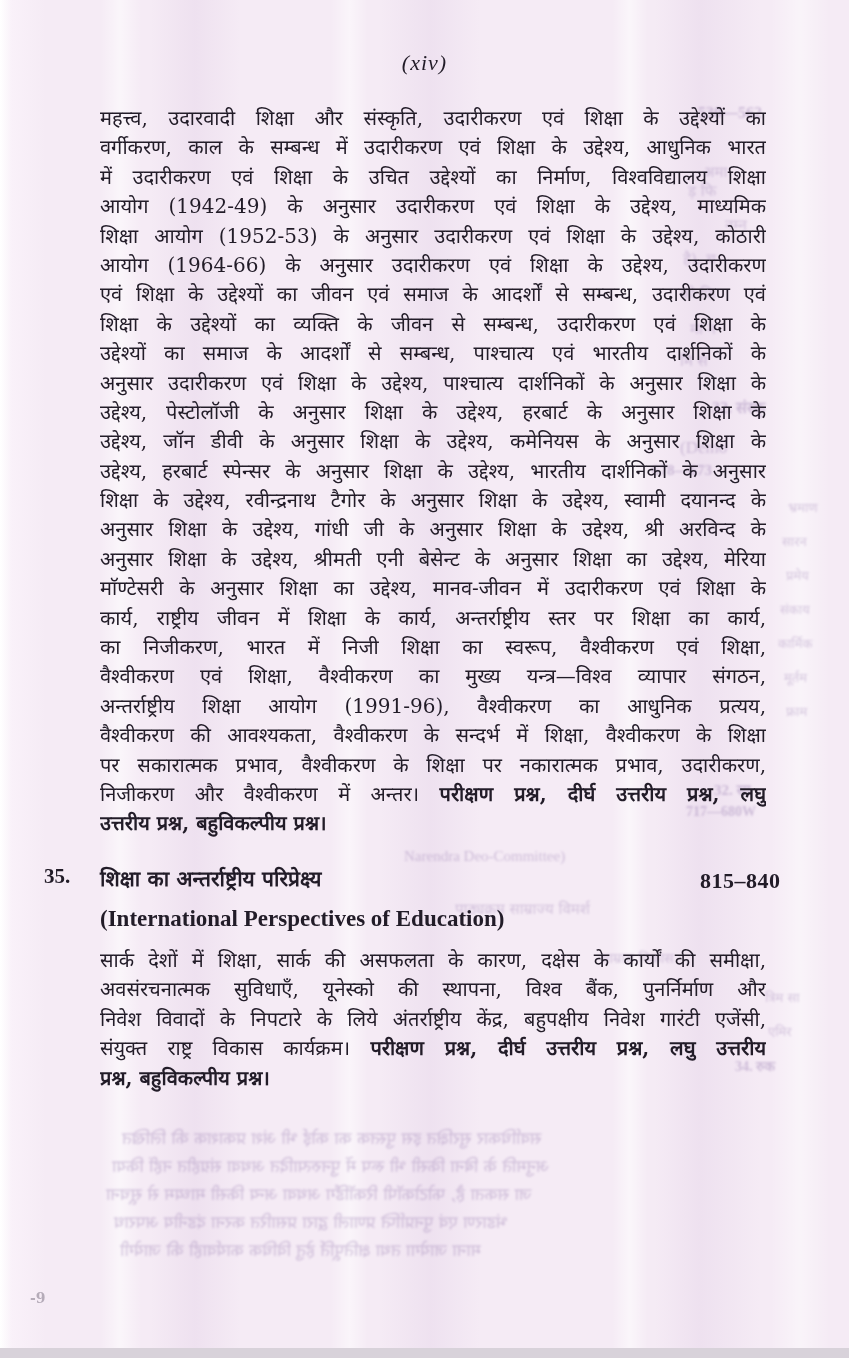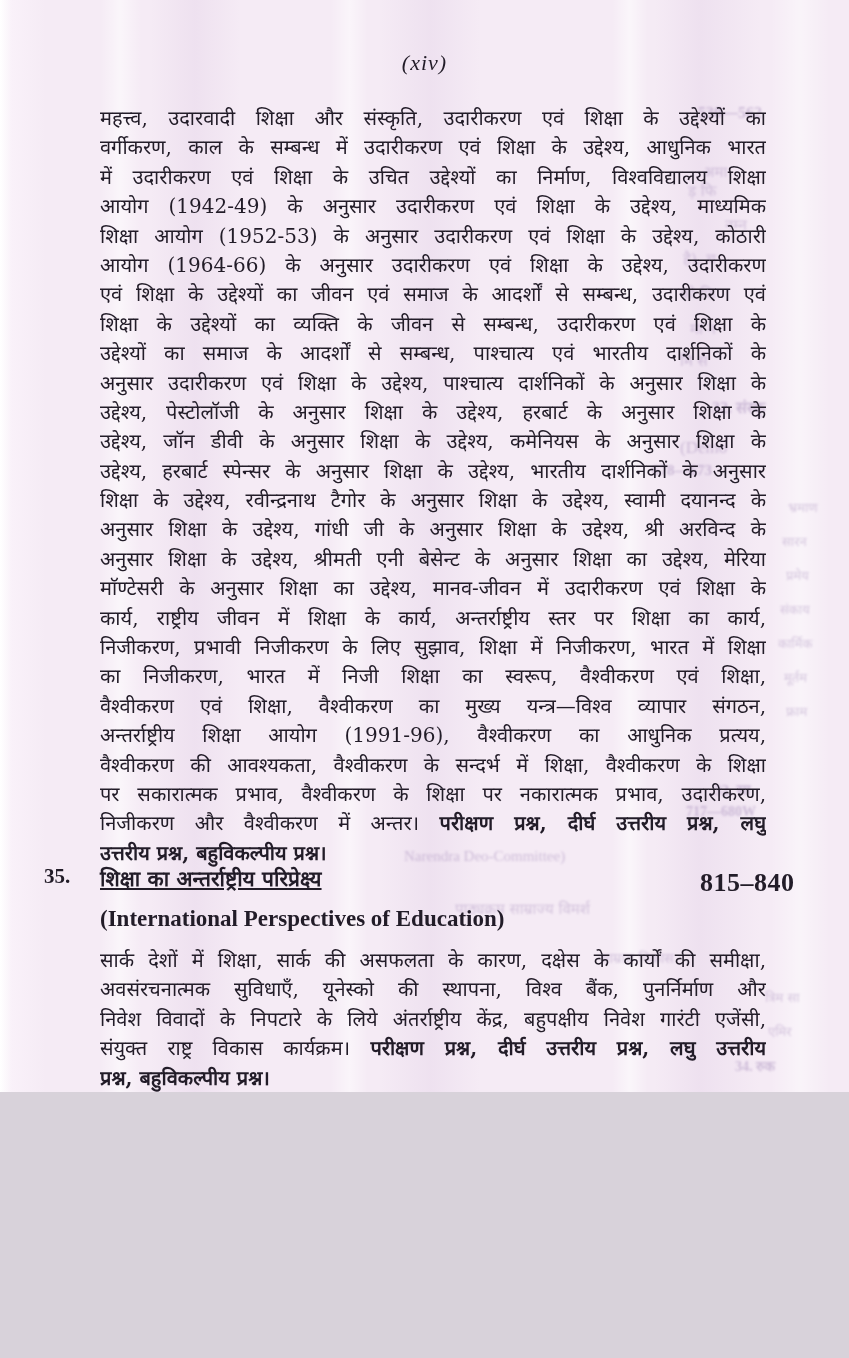--- a/index.html
+++ b/index.html
@@ -1,17 +1,17 @@
 <!DOCTYPE html>
 <html><head>
 <meta charset="utf-8">
 <style>
   html,body{margin:0;padding:0;background:#d8d2da;}
   .page{
-    position:relative;width:849px;height:1092px;overflow:hidden;
+    position:relative;width:849px;height:1348px;overflow:hidden;
     background:
       linear-gradient(90deg,#ffffff 0px,#f9f1f9 12px,rgba(249,241,249,0) 46px),
       linear-gradient(90deg,rgba(255,255,255,0) 100px,rgba(255,255,255,.55) 120px,rgba(255,255,255,0) 142px),
       linear-gradient(90deg,rgba(230,213,233,0) 150px,rgba(230,213,233,.45) 195px,rgba(230,213,233,0) 240px),
       linear-gradient(90deg,rgba(255,255,255,0) 330px,rgba(255,255,255,.5) 350px,rgba(255,255,255,0) 368px),
       linear-gradient(90deg,rgba(228,211,232,0) 380px,rgba(228,211,232,.4) 430px,rgba(228,211,232,0) 480px),
       linear-gradient(90deg,rgba(255,255,255,0) 612px,rgba(255,255,255,.55) 630px,rgba(255,255,255,0) 648px),
       linear-gradient(90deg,rgba(231,215,234,0) 655px,rgba(231,215,234,.5) 700px,rgba(231,215,234,0) 760px),
       linear-gradient(90deg,rgba(255,255,255,0) 770px,rgba(255,255,255,.45) 800px,rgba(255,255,255,0) 830px),
       #f5ebf5;
@@ -23,22 +23,22 @@
   .para{position:absolute;left:0;right:0;}
   .para1{top:104px;}
   .para2{top:946px;}
   .bline{font-size:20px;line-height:29.4px;height:29.4px;overflow:hidden;
     text-align:justify;text-align-last:justify;}
   .bline.nojust{text-align-last:left;}
   .b{font-weight:bold;}
   .entry{position:absolute;top:864px;left:0;right:0;height:32px;}
   .enum{position:absolute;left:-56px;top:0;font-weight:bold;font-size:21px;
     font-family:"Liberation Serif",serif;}
-  .etitle{position:absolute;left:0;top:0;font-weight:bold;font-size:21px;white-space:nowrap;text-decoration:underline;}
-  .epages{position:absolute;left:600px;top:4px;font-weight:bold;font-size:26px;
+  .etitle{position:absolute;left:0;top:0;font-weight:bold;font-size:21px;white-space:nowrap;}
+  .epages{position:absolute;left:600px;top:4px;font-weight:bold;font-size:22px;
     font-family:"Liberation Serif",serif;letter-spacing:.5px;white-space:nowrap;}
   .etitle-en{position:absolute;top:906px;left:0;font-family:"Liberation Serif",serif;
     font-weight:bold;font-size:23px;white-space:nowrap;}
   
   .ghost{position:absolute;color:#a78fbc;opacity:.45;filter:blur(.8px);
     font-size:15px;white-space:nowrap;font-family:"DejaVu Serif",serif;}
   .ghost.num{opacity:.5;font-weight:bold;font-family:"Liberation Serif",serif;}
   .ghost.eng{font-family:"Liberation Serif",serif;opacity:.5;}
   .ghost.mirror{transform:scaleX(-1);transform-origin:center;filter:blur(1.1px);opacity:.5;font-size:17px;}
   .ghost.pencil{color:#8a8190;opacity:.6;filter:none;font-weight:bold;}
@@ -99,21 +99,20 @@
       <div class="bline">उद्देश्यों का समाज के आदर्शों से सम्बन्ध, पाश्चात्य एवं भारतीय दार्शनिकों के</div>
       <div class="bline">अनुसार उदारीकरण एवं शिक्षा के उद्देश्य, पाश्चात्य दार्शनिकों के अनुसार शिक्षा के</div>
       <div class="bline">उद्देश्य, पेस्टोलॉजी के अनुसार शिक्षा के उद्देश्य, हरबार्ट के अनुसार शिक्षा के</div>
       <div class="bline">उद्देश्य, जॉन डीवी के अनुसार शिक्षा के उद्देश्य, कमेनियस के अनुसार शिक्षा के</div>
       <div class="bline">उद्देश्य, हरबार्ट स्पेन्सर के अनुसार शिक्षा के उद्देश्य, भारतीय दार्शनिकों के अनुसार</div>
       <div class="bline">शिक्षा के उद्देश्य, रवीन्द्रनाथ टैगोर के अनुसार शिक्षा के उद्देश्य, स्वामी दयानन्द के</div>
       <div class="bline">अनुसार शिक्षा के उद्देश्य, गांधी जी के अनुसार शिक्षा के उद्देश्य, श्री अरविन्द के</div>
       <div class="bline">अनुसार शिक्षा के उद्देश्य, श्रीमती एनी बेसेन्ट के अनुसार शिक्षा का उद्देश्य, मेरिया</div>
       <div class="bline">माॅण्टेसरी के अनुसार शिक्षा का उद्देश्य, मानव-जीवन में उदारीकरण एवं शिक्षा के</div>
       <div class="bline">कार्य, राष्ट्रीय जीवन में शिक्षा के कार्य, अन्तर्राष्ट्रीय स्तर पर शिक्षा का कार्य,</div>
-      <div class="bline">निजीकरण, प्रभावी निजीकरण के लिए सुझाव, शिक्षा में निजीकरण, भारत में शिक्षा</div>
       <div class="bline">का निजीकरण, भारत में निजी शिक्षा का स्वरूप, वैश्वीकरण एवं शिक्षा,</div>
       <div class="bline">वैश्वीकरण एवं शिक्षा, वैश्वीकरण का मुख्य यन्त्र—विश्व व्यापार संगठन,</div>
       <div class="bline">अन्तर्राष्ट्रीय शिक्षा आयोग (1991-96), वैश्वीकरण का आधुनिक प्रत्यय,</div>
       <div class="bline">वैश्वीकरण की आवश्यकता, वैश्वीकरण के सन्दर्भ में शिक्षा, वैश्वीकरण के शिक्षा</div>
       <div class="bline">पर सकारात्मक प्रभाव, वैश्वीकरण के शिक्षा पर नकारात्मक प्रभाव, उदारीकरण,</div>
       <div class="bline"><span>निजीकरण और वैश्वीकरण में अन्तर। </span><span class="b">परीक्षण प्रश्न, दीर्घ उत्तरीय प्रश्न, लघु</span></div>
       <div class="bline nojust"><span class="b">उत्तरीय प्रश्न, बहुविकल्पीय प्रश्न।</span></div>
     </div>
 
     <div class="entry">

